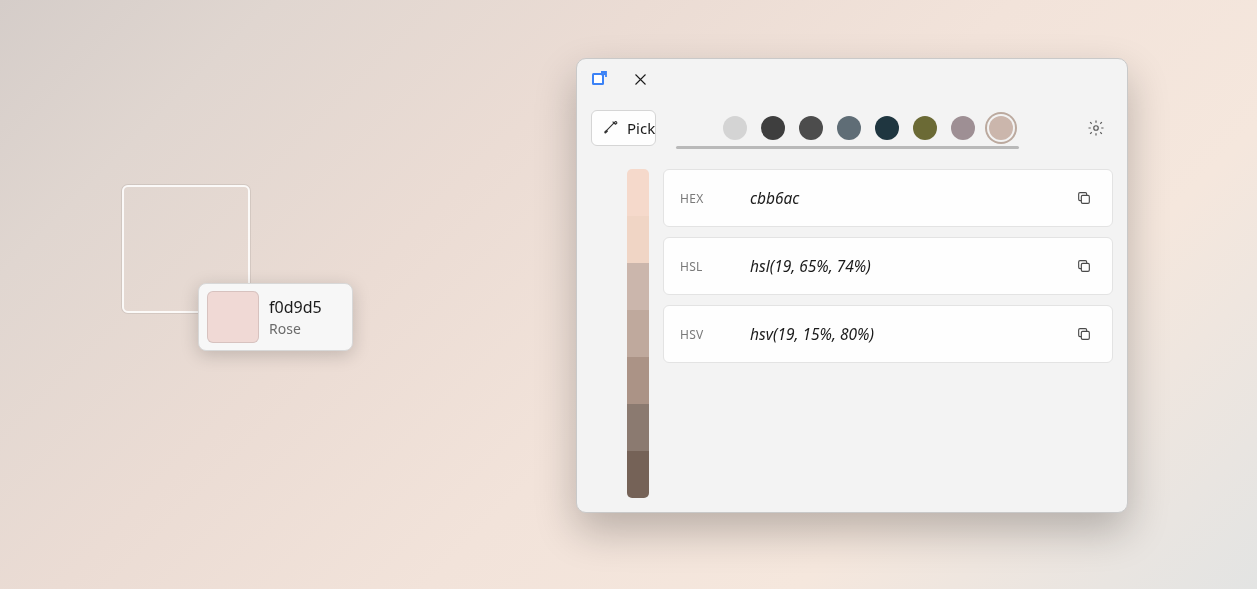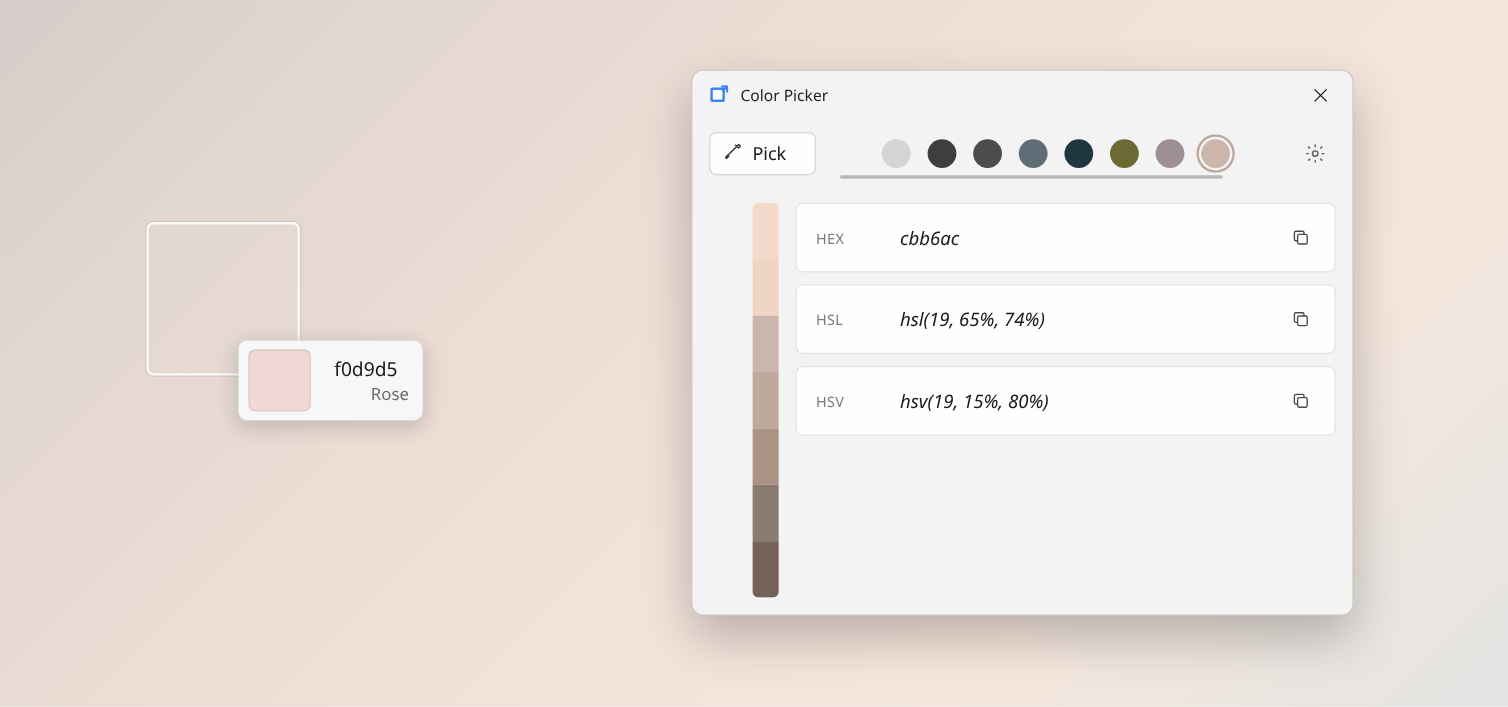--- a/index.html
+++ b/index.html
@@ -34,21 +34,21 @@
       padding: 8px;
       gap: 10px;
     }
     .swatch-card .chip {
       width: 52px; height: 52px;
       border-radius: 6px;
       border: 1px solid rgba(0,0,0,0.1);
     }
     .swatch-card .txt { display: flex; flex-direction: column; }
     .swatch-card .hex { font-size: 16px; color: #1a1a1a; text-align: center; }
-    .swatch-card .name { font-size: 14px; color: #6b6b6b; margin-top: 1px; margin-left: 40px; }
+    .swatch-card .name { font-size: 14px; color: #6b6b6b; margin-top: 1px; }
 
     
     .picker {
       position: absolute;
       left: 576px; top: 58px;
       width: 552px; height: 455px;
       background: #f3f3f3;
       border: 1px solid #c9c9c9;
       border-radius: 10px;
       box-shadow: 0 18px 42px rgba(0,0,0,0.24);
@@ -77,21 +77,21 @@
 
     .toolbar {
       height: 58px;
       display: flex;
       align-items: center;
       padding: 0 14px;
       gap: 12px;
     }
     .pick-btn {
       height: 36px;
-      padding: 0 24px 0 10px;
+      padding: 0 0 0 10px;
       background: #fefefe;
       border: 1px solid #d5d5d5;
       border-radius: 6px;
       display: flex; align-items: center; gap: 8px;
       font-size: 15px; color: #1a1a1a;
       cursor: pointer;
     }
     .history {
       flex: 1;
       display: flex;
@@ -179,21 +179,20 @@
 
 <div class="picker">
   <div class="titlebar">
     <span class="app-icon">
       <svg viewBox="0 0 16 16" width="16" height="16">
         <rect x="1" y="2" width="12" height="12" rx="1.5" fill="#3b82f6"></rect>
         <rect x="3" y="4" width="8" height="8" fill="#fff"></rect>
         <path d="M10 1 L15 1 L15 6 M11 5 L15 1" stroke="#3b82f6" stroke-width="1.8" fill="none"></path>
       </svg>
     </span>
-    <span class="title">Color Picker</span>
     <div class="close">
       <svg width="11" height="11" viewBox="0 0 11 11">
           <path d="M0.5 0.5 L10.5 10.5 M10.5 0.5 L0.5 10.5" stroke="currentColor" stroke-width="1.1"></path>
         </svg>
     </div>
   </div>
 
   <div class="toolbar">
     <div class="pick-btn">
       <span>

